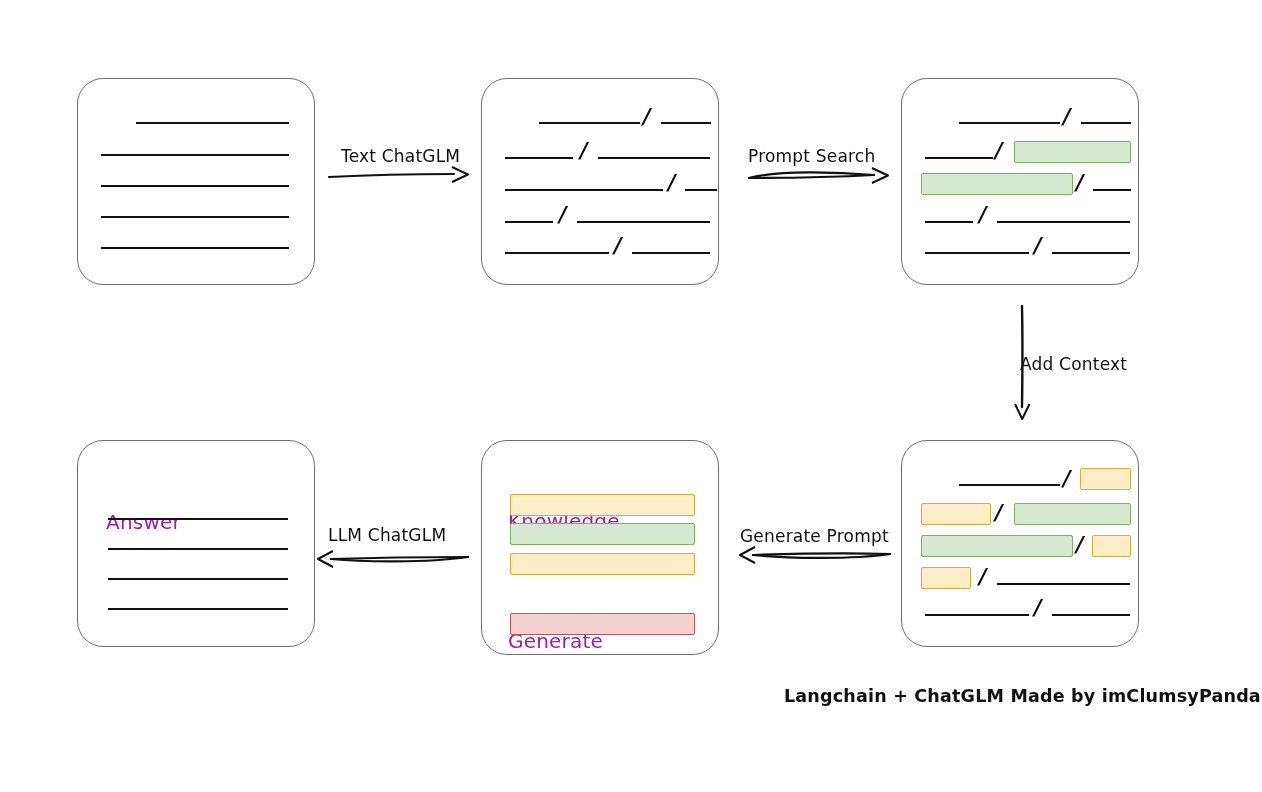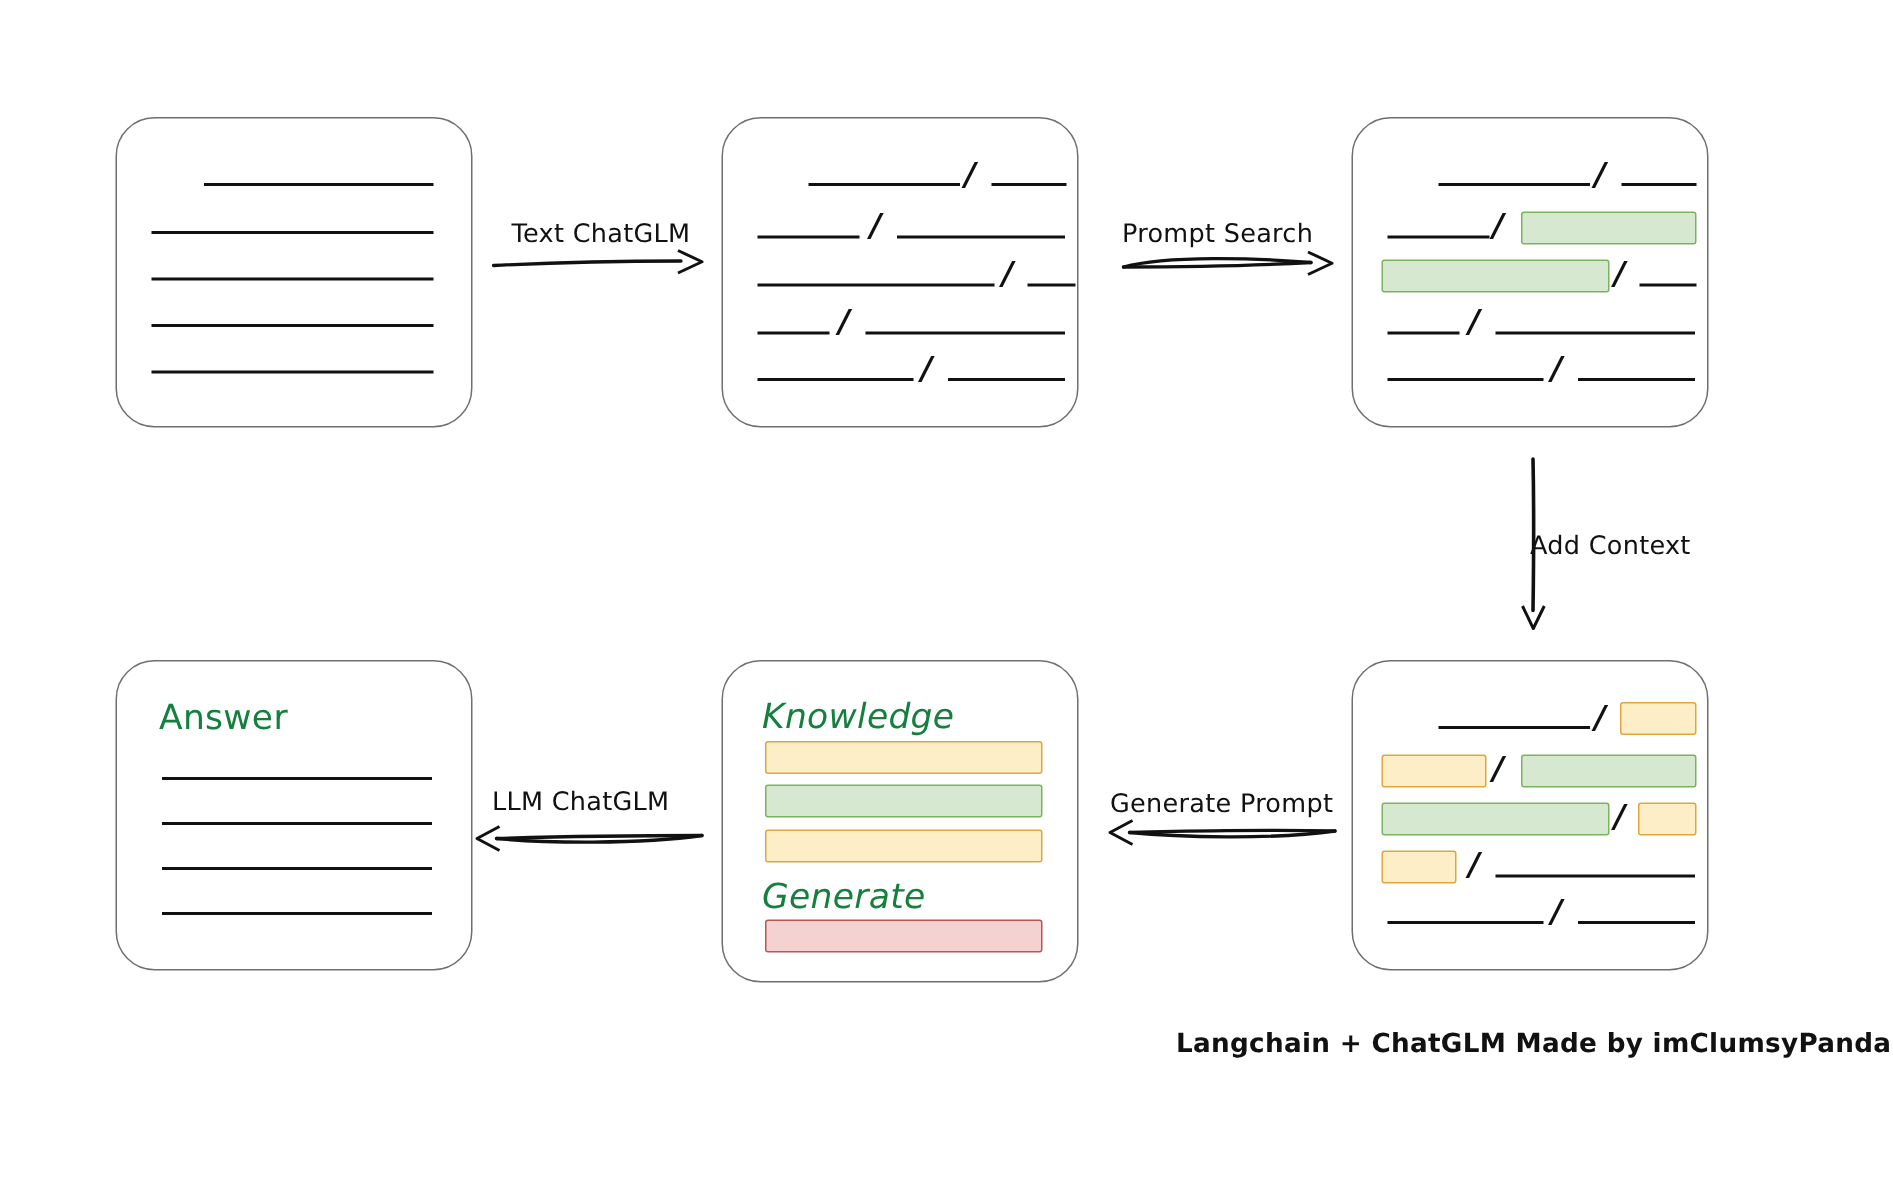--- a/index.html
+++ b/index.html
@@ -54,24 +54,25 @@
     border-radius: 2px;
     transform: translateY(-50%);
   }
   .chip.green  { background: #d7e8d0; border: 1.6px solid #7ab35f; }
   .chip.yellow { background: #fdeec8; border: 1.6px solid #dfa73c; }
   .chip.red    { background: #f5d2d2; border: 1.6px solid #bc5450; }
 
   
   .box-title {
     position: absolute;
-    color: #15803d;
-    font-size: 23px;
+    color: #a21caf;
+    font-size: 20px;
     letter-spacing: 0.2px;
     white-space: nowrap;
+    margin-top: 44px;
   }
 
   
   .arrow-label {
     position: absolute;
     color: #111111;
     font-size: 17px;
     white-space: nowrap;
     letter-spacing: 0.2px;
   }
@@ -185,21 +186,21 @@
     <div class="seg" style="left:150px; top:173px; width:78px;"></div>
   </div>
 
   <div class="arrow-label" style="left:740px; top:526px;">Generate Prompt</div>
   <svg class="arrow-svg" style="left:739px; top:545px; width:152px; height:20px;" viewBox="0 0 152 20">
     <path d="M151 9 C 110 15, 45 13, 14 10" stroke="#111111" stroke-width="2.2" fill="none" stroke-linecap="round"></path>
     <path d="M151 9 C 110 8, 45 9, 14 10" stroke="#111111" stroke-width="2.2" fill="none" stroke-linecap="round"></path>
     <path d="M16 2 L 1 10 L 16 18" stroke="#111111" stroke-width="2" fill="none" stroke-linejoin="round"></path>
   </svg>
 
-  <div class="doc-box" style="left:481px; top:440px; width:238px; height:215px;font-style:italic;">
+  <div class="doc-box" style="left:481px; top:440px; width:238px; height:215px;">
     <div class="box-title" style="left:26px; top:24px;">Knowledge</div>
     <div class="chip yellow" style="left:28px; top:64px;  width:185px;"></div>
     <div class="chip green" style="left:28px; top:93px;  width:185px;"></div>
     <div class="chip yellow" style="left:28px; top:123px; width:185px;"></div>
     <div class="box-title" style="left:26px; top:144px;">Generate</div>
     <div class="chip red" style="left:28px; top:183px; width:185px;"></div>
   </div>
 
   <div class="arrow-label" style="left:328px; top:525px;">LLM ChatGLM</div>
   <svg class="arrow-svg" style="left:317px; top:549px; width:152px; height:20px;" viewBox="0 0 152 20">

